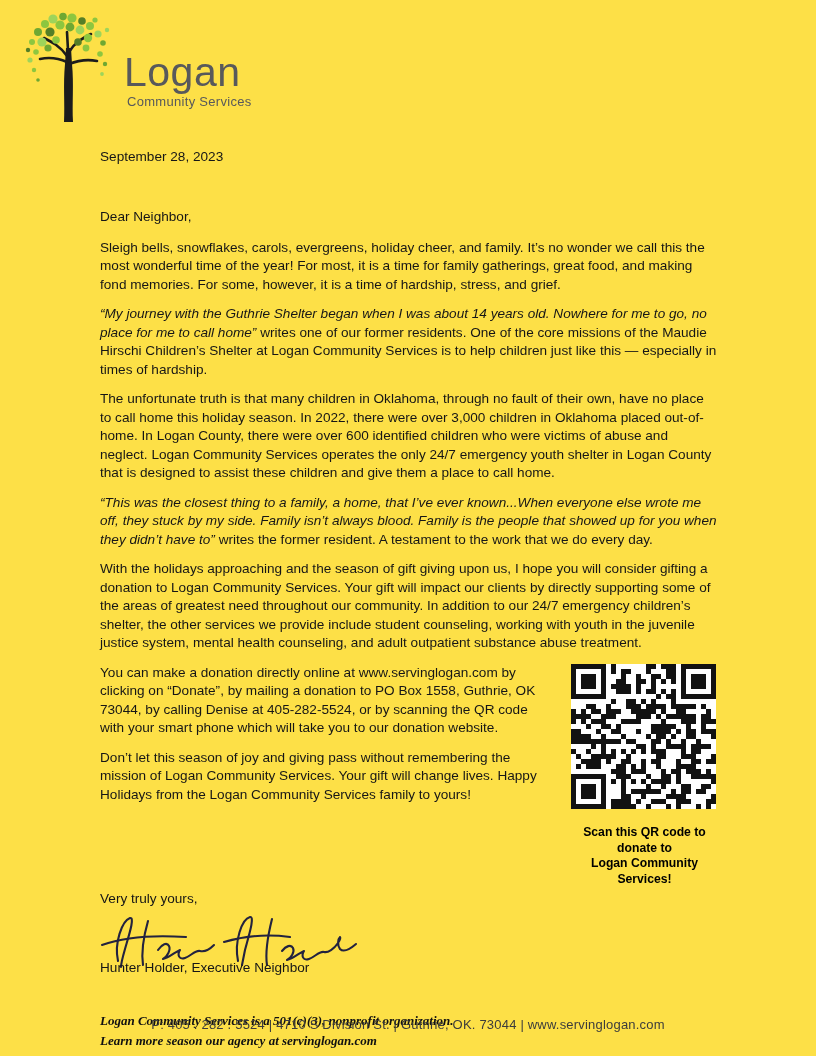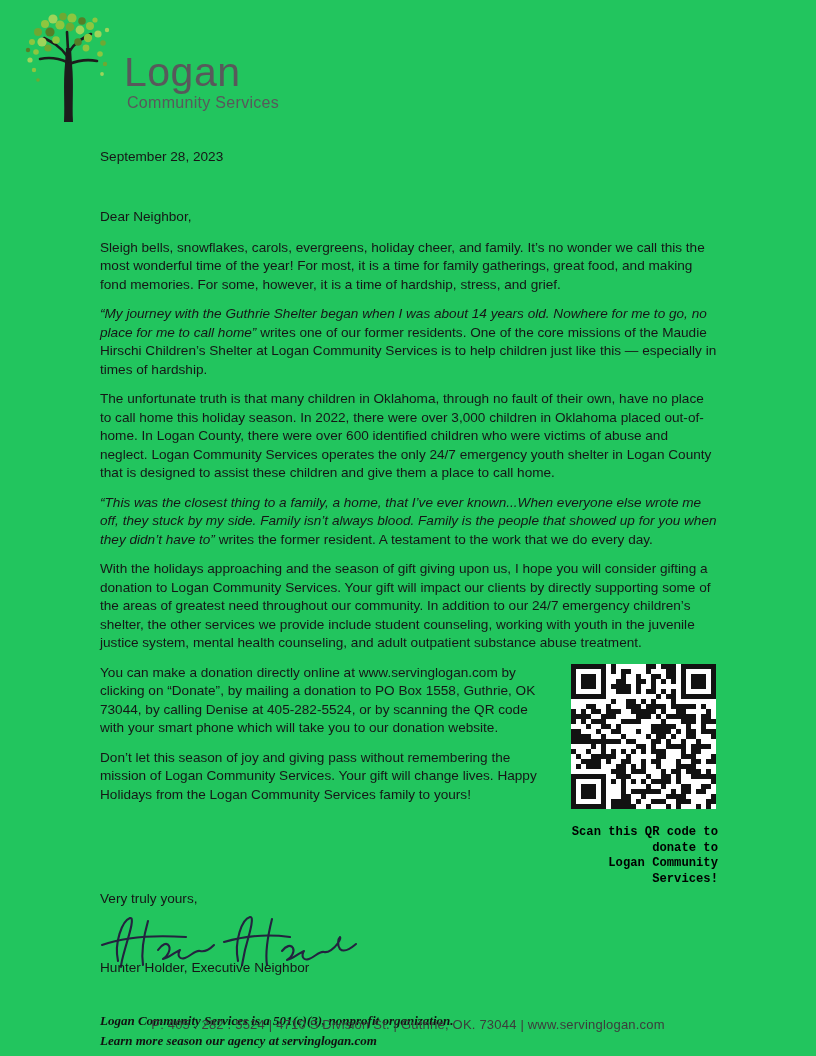--- a/index.html
+++ b/index.html
@@ -2,40 +2,40 @@
 <html><head>
 <meta charset="utf-8">
 <style>
   * { margin: 0; padding: 0; box-sizing: border-box; }
   html, body { background: #dcdcdc; }
   body { font-family: "Liberation Sans", sans-serif; }
   .page {
     position: relative;
     width: 816px; height: 1056px;
     margin: 0 auto;
-    background: #22c55e;
+    background: #fde047;
     color: #1a1a1a;
     overflow: hidden;
   }
   
   .letterhead { position: absolute; top: 12px; left: 22px; display: flex; align-items: flex-start; }
   .logo-text { margin-left: 10px; margin-top: 40px; color: #58595b; }
   .org-name { font-size: 41px; letter-spacing: 0.5px; line-height: 1.0; }
-  .org-subtitle { font-size: 16px; margin-top: 1px; margin-left: 3px; letter-spacing: 0.3px; }
+  .org-subtitle { font-size: 13px; margin-top: 1px; margin-left: 3px; letter-spacing: 0.3px; }
   
   .letter-body {
     position: absolute; top: 148px; left: 100px; width: 618px;
     font-size: 13.6px; line-height: 1.36; color: #161616;
   }
   .date { margin-bottom: 42px; }
   .salutation { margin-bottom: 12px; }
   .para { margin-bottom: 11px; }
   .donate-row { display: flex; margin-top: 2px; }
   .donate-text { width: 455px; }
-  .qr-col { width: 163px; padding-left: 16px; text-align: right; font-family: Liberation Mono, monospace; }
+  .qr-col { width: 163px; padding-left: 16px; text-align: center; }
   .qr-box { width: 145px; height: 145px; display: block; }
   .qr-caption { font-weight: bold; font-size: 12.2px; line-height: 1.3; margin-top: 16px; color: #000; }
   .closing { margin-top: 2px; }
   .signature-svg { display: block; margin: 0 0 -14px -4px; }
   .signer { margin-bottom: 34px; }
   .org-note {
     font-family: "Liberation Serif", serif;
     font-style: italic; font-weight: bold;
     font-size: 13px; line-height: 1.5; color: #111;
   }

